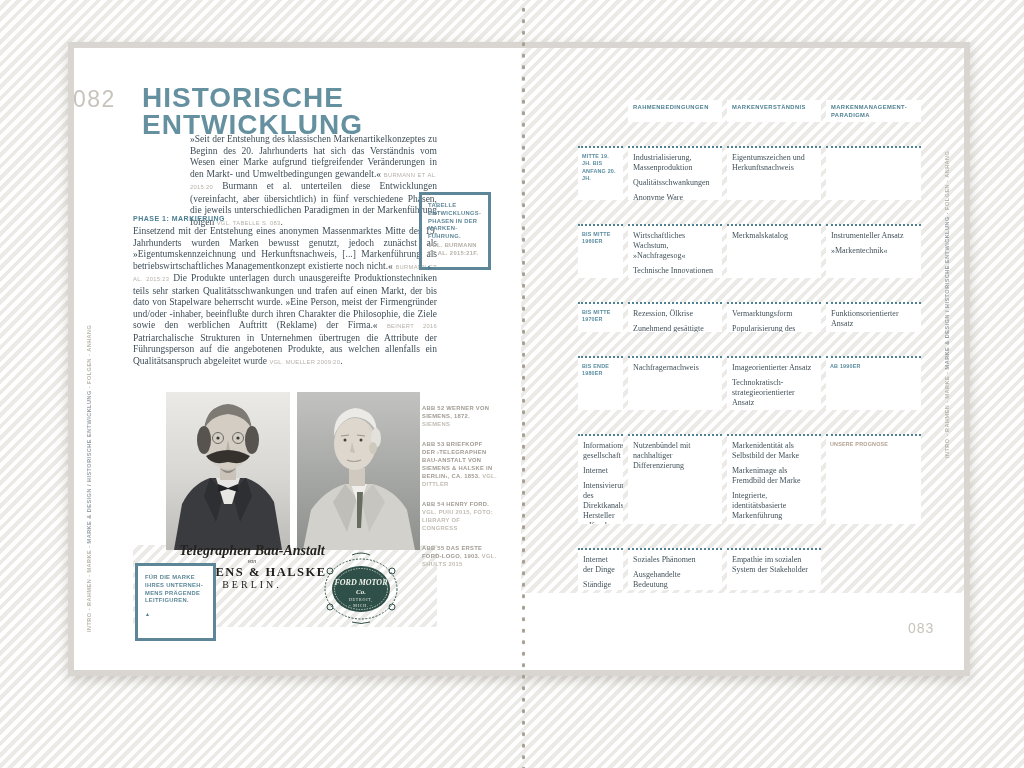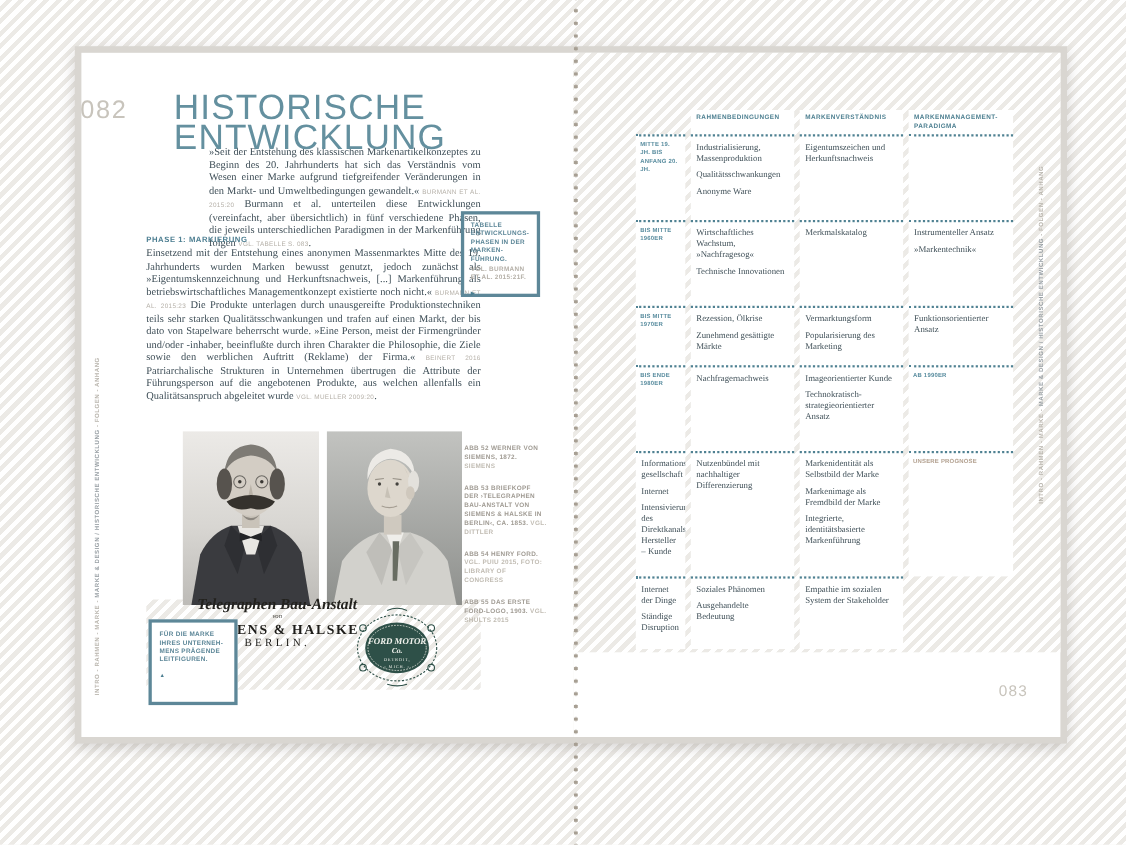--- a/index.html
+++ b/index.html
@@ -19,21 +19,21 @@
   .right-hatch{position:absolute;left:521px;top:48px;width:443px;height:545px;z-index:1;}
   .left-band{position:absolute;left:133px;top:545px;width:304px;height:82px;z-index:1;}
 
   
   .spine-dots{position:absolute;left:520px;top:0;width:7px;height:768px;z-index:9;
     background-image:radial-gradient(circle at 50% 50%,#a79f93 1.7px,rgba(0,0,0,0) 1.9px);
     background-size:7px 11.5px;background-position:0 4px;}
 
   
   .pagenum-left{position:absolute;left:73px;top:86px;font-size:23px;letter-spacing:1.5px;color:#c8c4bc;z-index:2;text-align:center;}
-  .title{position:absolute;left:158px;top:84px;font-weight:normal;font-size:32px;line-height:27px;letter-spacing:1px;color:#64909f;z-index:2;}
+  .title{position:absolute;left:142px;top:84px;font-weight:bold;font-size:28px;line-height:27px;letter-spacing:1px;color:#64909f;z-index:2;}
   .serifp{font-family:"Liberation Serif","DejaVu Serif",serif;font-size:9.5px;line-height:11.5px;color:#3e4e57;text-align:justify;margin:0;position:absolute;z-index:1;}
   .intro{left:190px;top:134px;width:247px;}
   .phasep{left:133px;top:226px;width:304px;}
   .cite{font-family:"Liberation Sans",sans-serif;font-size:5.8px;letter-spacing:.3px;color:#b6b1a9;}
   .phase-h{position:absolute;left:133px;top:215px;font-weight:bold;font-size:7px;letter-spacing:.5px;color:#4c7e91;z-index:2;}
 
   
   .tealbox{position:absolute;border:3px solid #5d8798;box-sizing:border-box;
     font-weight:bold;font-size:5.8px;line-height:7.8px;letter-spacing:.3px;color:#5d8798;}
   .refbox{left:419px;top:192px;width:72px;height:78px;background:transparent;padding:7px 6px;z-index:2;}
@@ -72,21 +72,21 @@
   .sb-left{left:86px;top:632px;}
   .sb-right{left:944px;top:458px;}
   .sb-bold{color:#99a0a5;}
 
   
   .ptable{position:absolute;left:578px;top:100px;z-index:2;display:grid;
     grid-template-columns:45px 94px 94px 95px;
     grid-template-rows:22px 78px 78px 54px 78px 114px 66px;
     column-gap:5px;}
   .tcell{background:#fff;box-sizing:border-box;overflow:hidden;}
-  .ptable > .tcell:nth-child(n+5){border-top:2px dotted #4f8192;}
+  .ptable > .tcell:nth-child(n+5){border-top:2px dotted #4f8192;margin-top:24px;}
   .thead{padding:4px 5px;font-weight:bold;font-size:5.8px;line-height:7.6px;letter-spacing:.4px;color:#4f8192;}
   .spacer{background:transparent;border-top:none !important;}
   .tperiod{padding:5px 4px;font-weight:bold;font-size:5.4px;line-height:7.4px;letter-spacing:.2px;color:#5b8ea0;}
   .tperiod.tan{color:#b3a190;}
   .tbody-cell{padding:5px;font-family:"Liberation Serif","DejaVu Serif",serif;font-size:8px;line-height:10px;color:#42525a;}
   .titem{margin-bottom:5px;}
 
   .pagenum-right{position:absolute;left:908px;top:620px;width:50px;font-size:14px;letter-spacing:1px;color:#c8c4bc;z-index:2;}
 </style>
 </head>
@@ -255,21 +255,21 @@
         <div class="titem">Popularisierung des Marketing</div>
       </div>
       <div class="tcell tbody-cell">
         <div class="titem">Funktions­orientierter Ansatz</div>
       </div>
       <div class="tcell tperiod">BIS ENDE 1980ER</div>
       <div class="tcell tbody-cell">
         <div class="titem">Nachfrager­nachweis</div>
       </div>
       <div class="tcell tbody-cell">
-        <div class="titem">Imageorientierter Kunde</div>
+        <div class="titem">Imageorientierter Ansatz</div>
         <div class="titem">Technokratisch-strategieorientier­ter Ansatz</div>
       </div>
       <div class="tcell tperiod">AB 1990ER</div>
       <div class="tcell tbody-cell">
         <div class="titem">Informations­gesellschaft</div>
         <div class="titem">Internet</div>
         <div class="titem">Intensivierung des Direktkanals Hersteller – Kunde</div>
       </div>
       <div class="tcell tbody-cell">
         <div class="titem">Nutzenbündel mit nachhaltiger Differenzierung</div>

